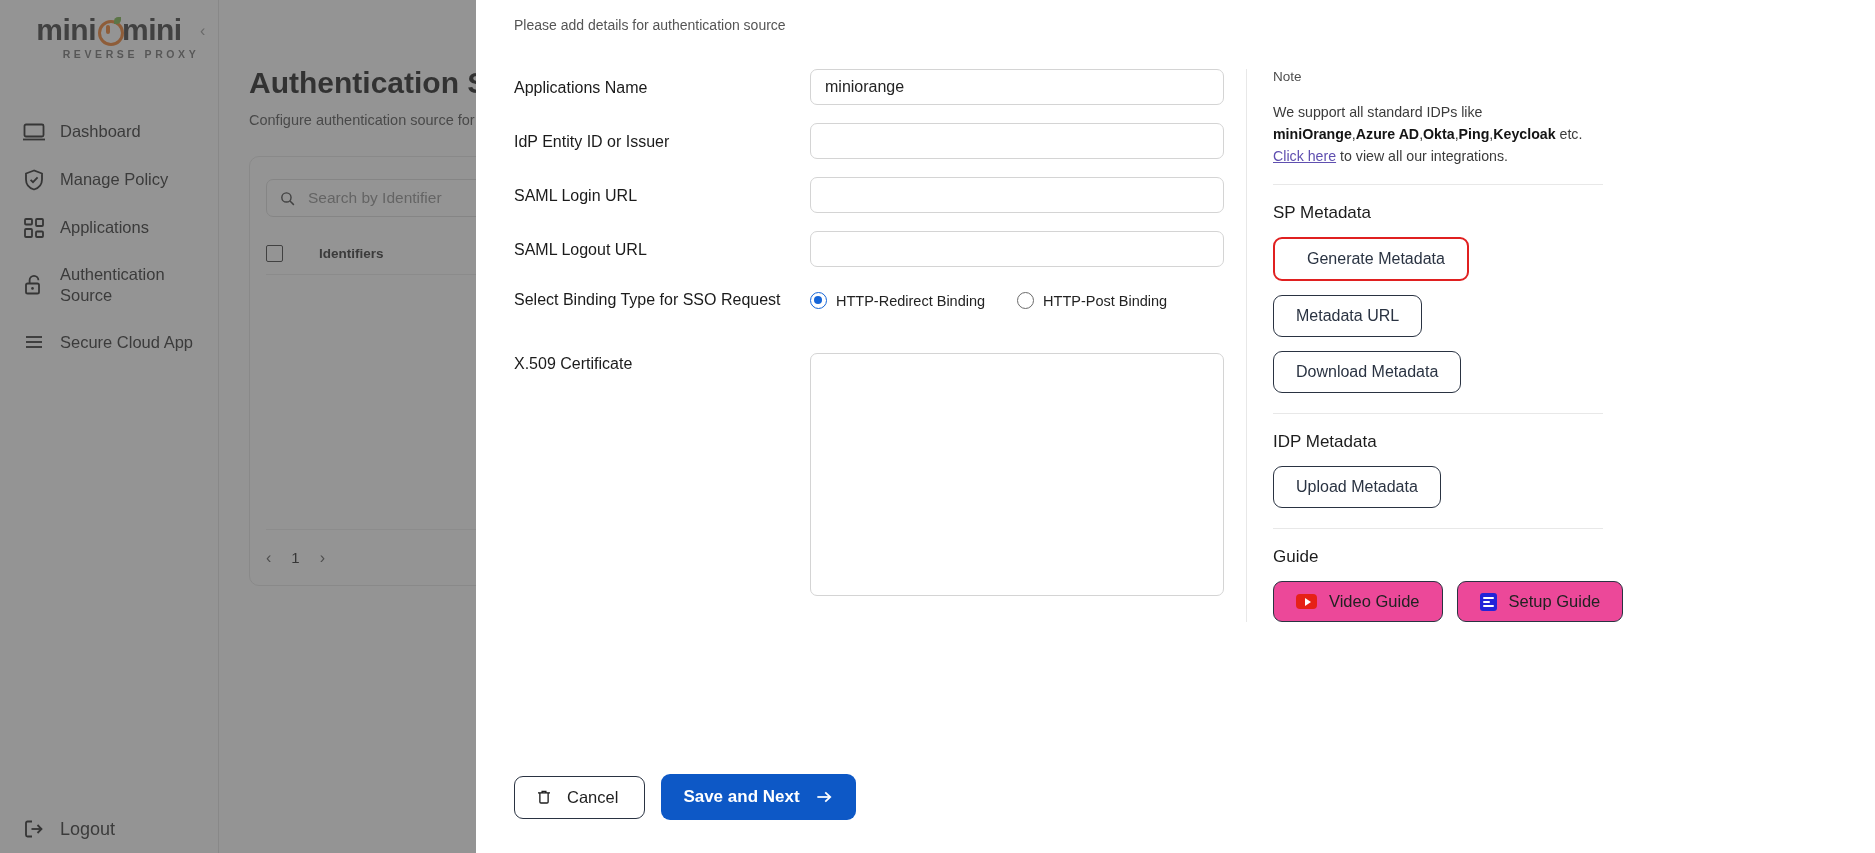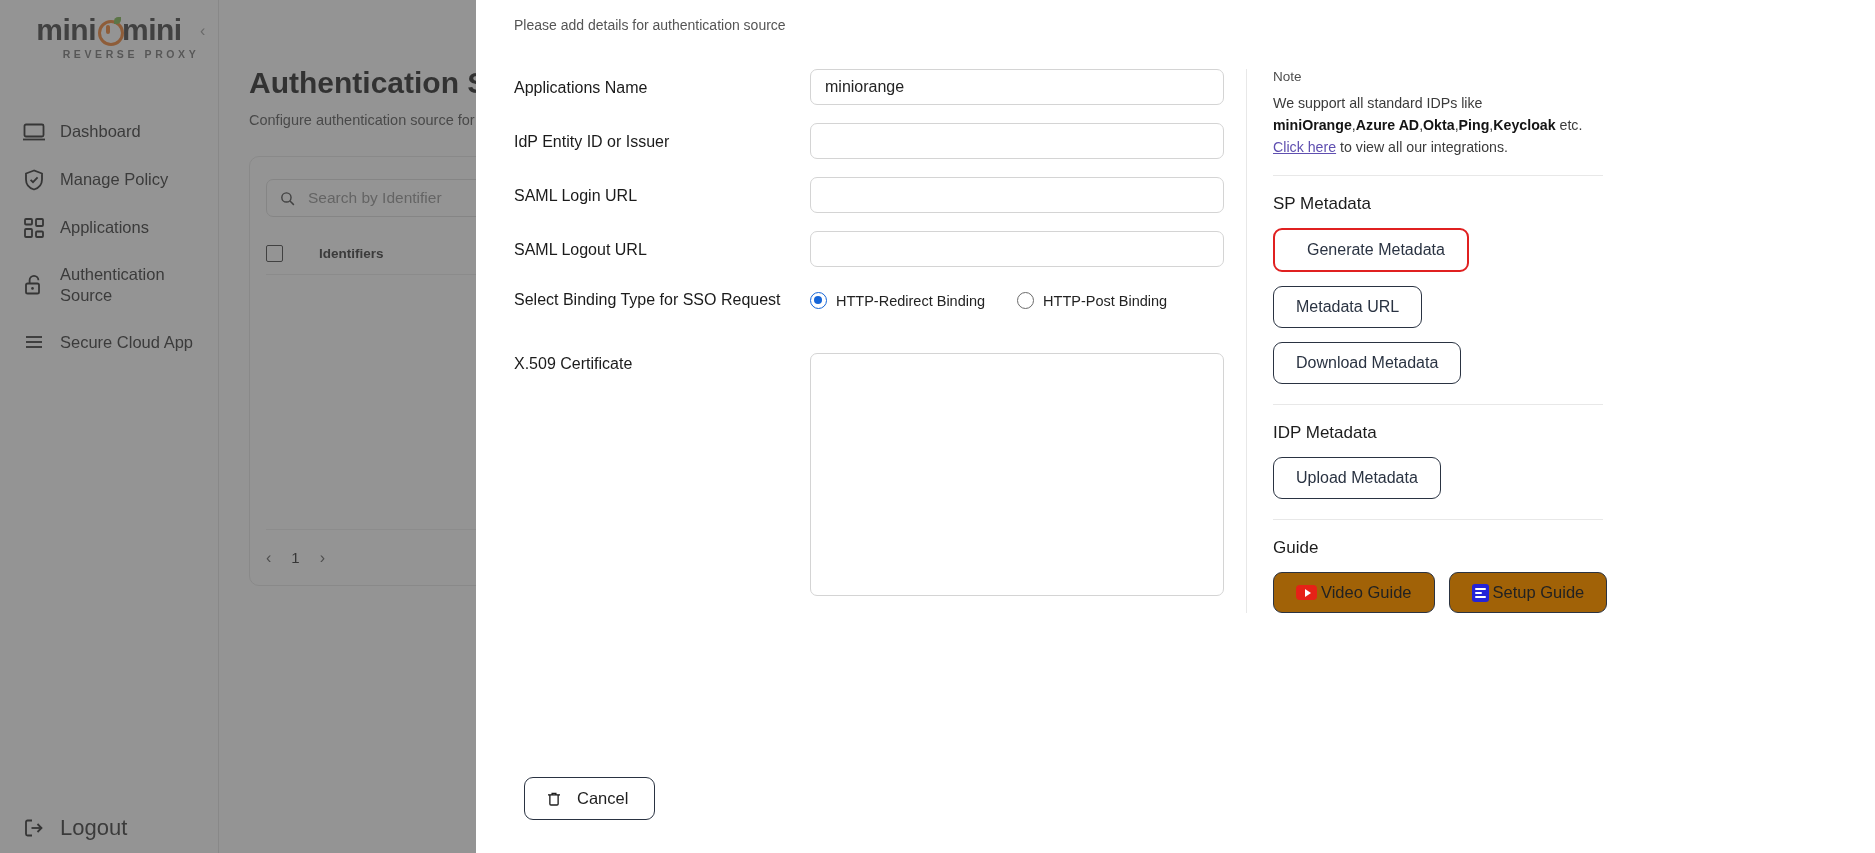--- a/index.html
+++ b/index.html
@@ -51,21 +51,21 @@
   .nav-item {
     display: flex; align-items: center; gap: 14px;
     padding: 12px 0 12px 22px; color: #2b2b2b; font-size: 16.5px;
     cursor: pointer;
   }
   .nav-item .ic { width: 24px; height: 24px; flex: none; color: #1f1f1f; }
   .nav-item .lbl { line-height: 1.3; }
   .nav-spacer { flex: 1; }
   .logout-item {
     display:flex; align-items:center; gap:14px;
-    padding: 12px 0 12px 22px; font-size:22px; color:#2b2b2b; cursor:pointer;
+    padding: 12px 0 12px 22px; font-size:18px; color:#2b2b2b; cursor:pointer;
   }
   .powered {
     font-size: 12.5px; color: #3a3a3a; padding: 12px 0 14px 8px;
   }
   .powered .mo { color: #f07c28; }
 
   .content { flex: 1; padding: 66px 0 0 30px; position: relative; }
   .page-title { font-size: 30px; font-weight: 700; color: #161616; }
   .page-sub { font-size: 14.5px; color: #4c4c4c; margin-top: 12px; }
 
@@ -143,37 +143,37 @@
     width: 8px; height: 8px; border-radius: 50%; background: #1565d8;
   }
 
   
   .note-col {
     width: 640px; flex: none; margin-left: 20px;
     border-left: 1px solid #e8e8e8; padding: 0 0 0 26px;
   }
   .note-title { font-size: 13.5px; color: #4e4e4e; }
   .note-text {
-    margin-top: 8px; font-size: 14.2px; color: #3b3b3b; line-height: 1.55;
+    margin-top: 17px; font-size: 14.2px; color: #3b3b3b; line-height: 1.55;
     max-width: 330px;
   }
   .note-text b { color: #141414; font-weight: 700; }
   .note-link { color: #5f4fb0; text-decoration: underline; cursor: pointer; }
   .hr { border-top: 1px solid #e8e8e8; margin: 17px 0 0 0; width: 330px; }
   .sec-title { font-size: 17px; color: #1c1c1c; margin-top: 18px; }
   .btn-row { display: flex; gap: 14px; margin-top: 14px; flex-wrap: wrap; }
   .obtn {
     border: 1.7px solid #2a3342; border-radius: 9px; background: #fff;
     padding: 11px 22px; font-size: 16px; color: #2a3342; cursor: pointer;
     font-family: "Liberation Sans", sans-serif; white-space: nowrap;
   }
   .obtn.hl { border-color: #e02020; border-width: 2.2px; color:#2a3342;padding-left:32px; }
   .guide-btn {
-    display:flex; align-items:center; gap: 4px;
-    border: 1.7px solid #2a3342; border-radius: 9px; background: #a16207;
+    display:flex; align-items:center; gap: 12px;
+    border: 1.7px solid #2a3342; border-radius: 9px; background: #ec4899;
     padding: 10px 22px; font-size: 16.5px; color: #222; cursor: pointer;
     font-family: "Liberation Sans", sans-serif;
   }
   .yt {
     width: 21px; height: 15px; background: #e62117; border-radius: 4px;
     display:flex; align-items:center; justify-content:center; flex:none;
   }
   .yt::after{
     content:""; width:0;height:0;border-left:6px solid #fff;
     border-top:4px solid transparent;border-bottom:4px solid transparent;
@@ -181,21 +181,21 @@
   }
   .doc-ic {
     width: 17px; height: 18px; background: #2323d8; border-radius: 3px; flex:none;
     display:flex; flex-direction:column; justify-content:center; gap:2px; padding:0 3px;
   }
   .doc-ic span { display:block; height:2px; background:#fff; border-radius:1px; }
   .doc-ic span:nth-child(2){ width:70%; }
 
   
   .modal-foot {
-    position: absolute; left: 48px; bottom: 33px;
+    position: absolute; left: 38px; bottom: 33px;
     display: flex; align-items: center; gap: 16px;
   }
   .cancel-btn {
     display:flex; align-items:center; gap: 14px;
     border: 1.6px solid #2a3342; border-radius: 9px; background: #fff;
     padding: 11px 26px 11px 20px; font-size: 16.5px; color: #1f1f1f;
     cursor: pointer; font-family: "Liberation Sans", sans-serif;
   }
   .save-btn {
     display:flex; align-items:center; gap: 14px;
@@ -420,15 +420,24 @@
       <button class="cancel-btn">
         <span>
           <svg viewBox="0 0 24 24" width="18" height="18" fill="none" stroke="#1f1f1f" stroke-width="1.8">
               <polyline points="4,6.5 20,6.5"></polyline>
               <path d="M6.5 6.5v12a1.5 1.5 0 0 0 1.5 1.5h8a1.5 1.5 0 0 0 1.5-1.5v-12"></path>
               <path d="M9.5 6.5V4.5h5v2"></path>
             </svg>
         </span>
         <span>Cancel</span>
       </button>
+      <button class="save-btn">
+        <span>Save and Next</span>
+        <span>
+          <svg viewBox="0 0 24 24" width="20" height="20" fill="none" stroke="#ffffff" stroke-width="2.1">
+              <line x1="4" y1="12" x2="19" y2="12"></line>
+              <polyline points="13.5,6.5 19.5,12 13.5,17.5"></polyline>
+            </svg>
+        </span>
+      </button>
     </div>
   </div>
 </div>
 
 </body></html>

